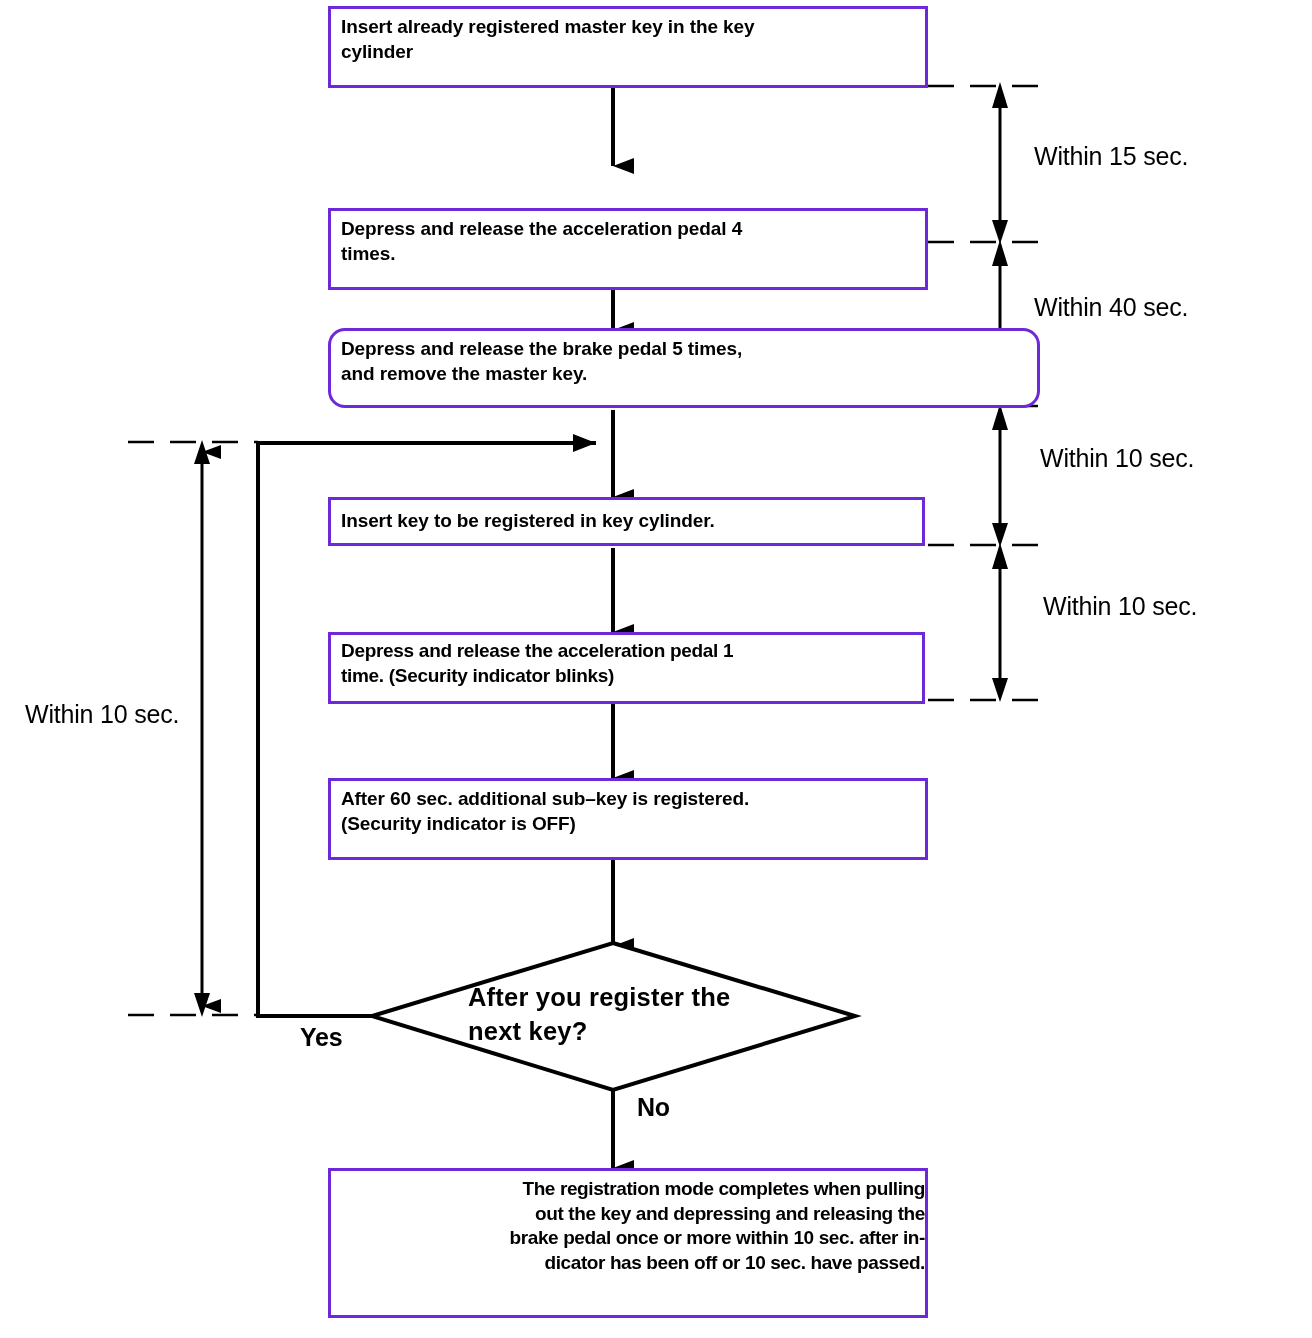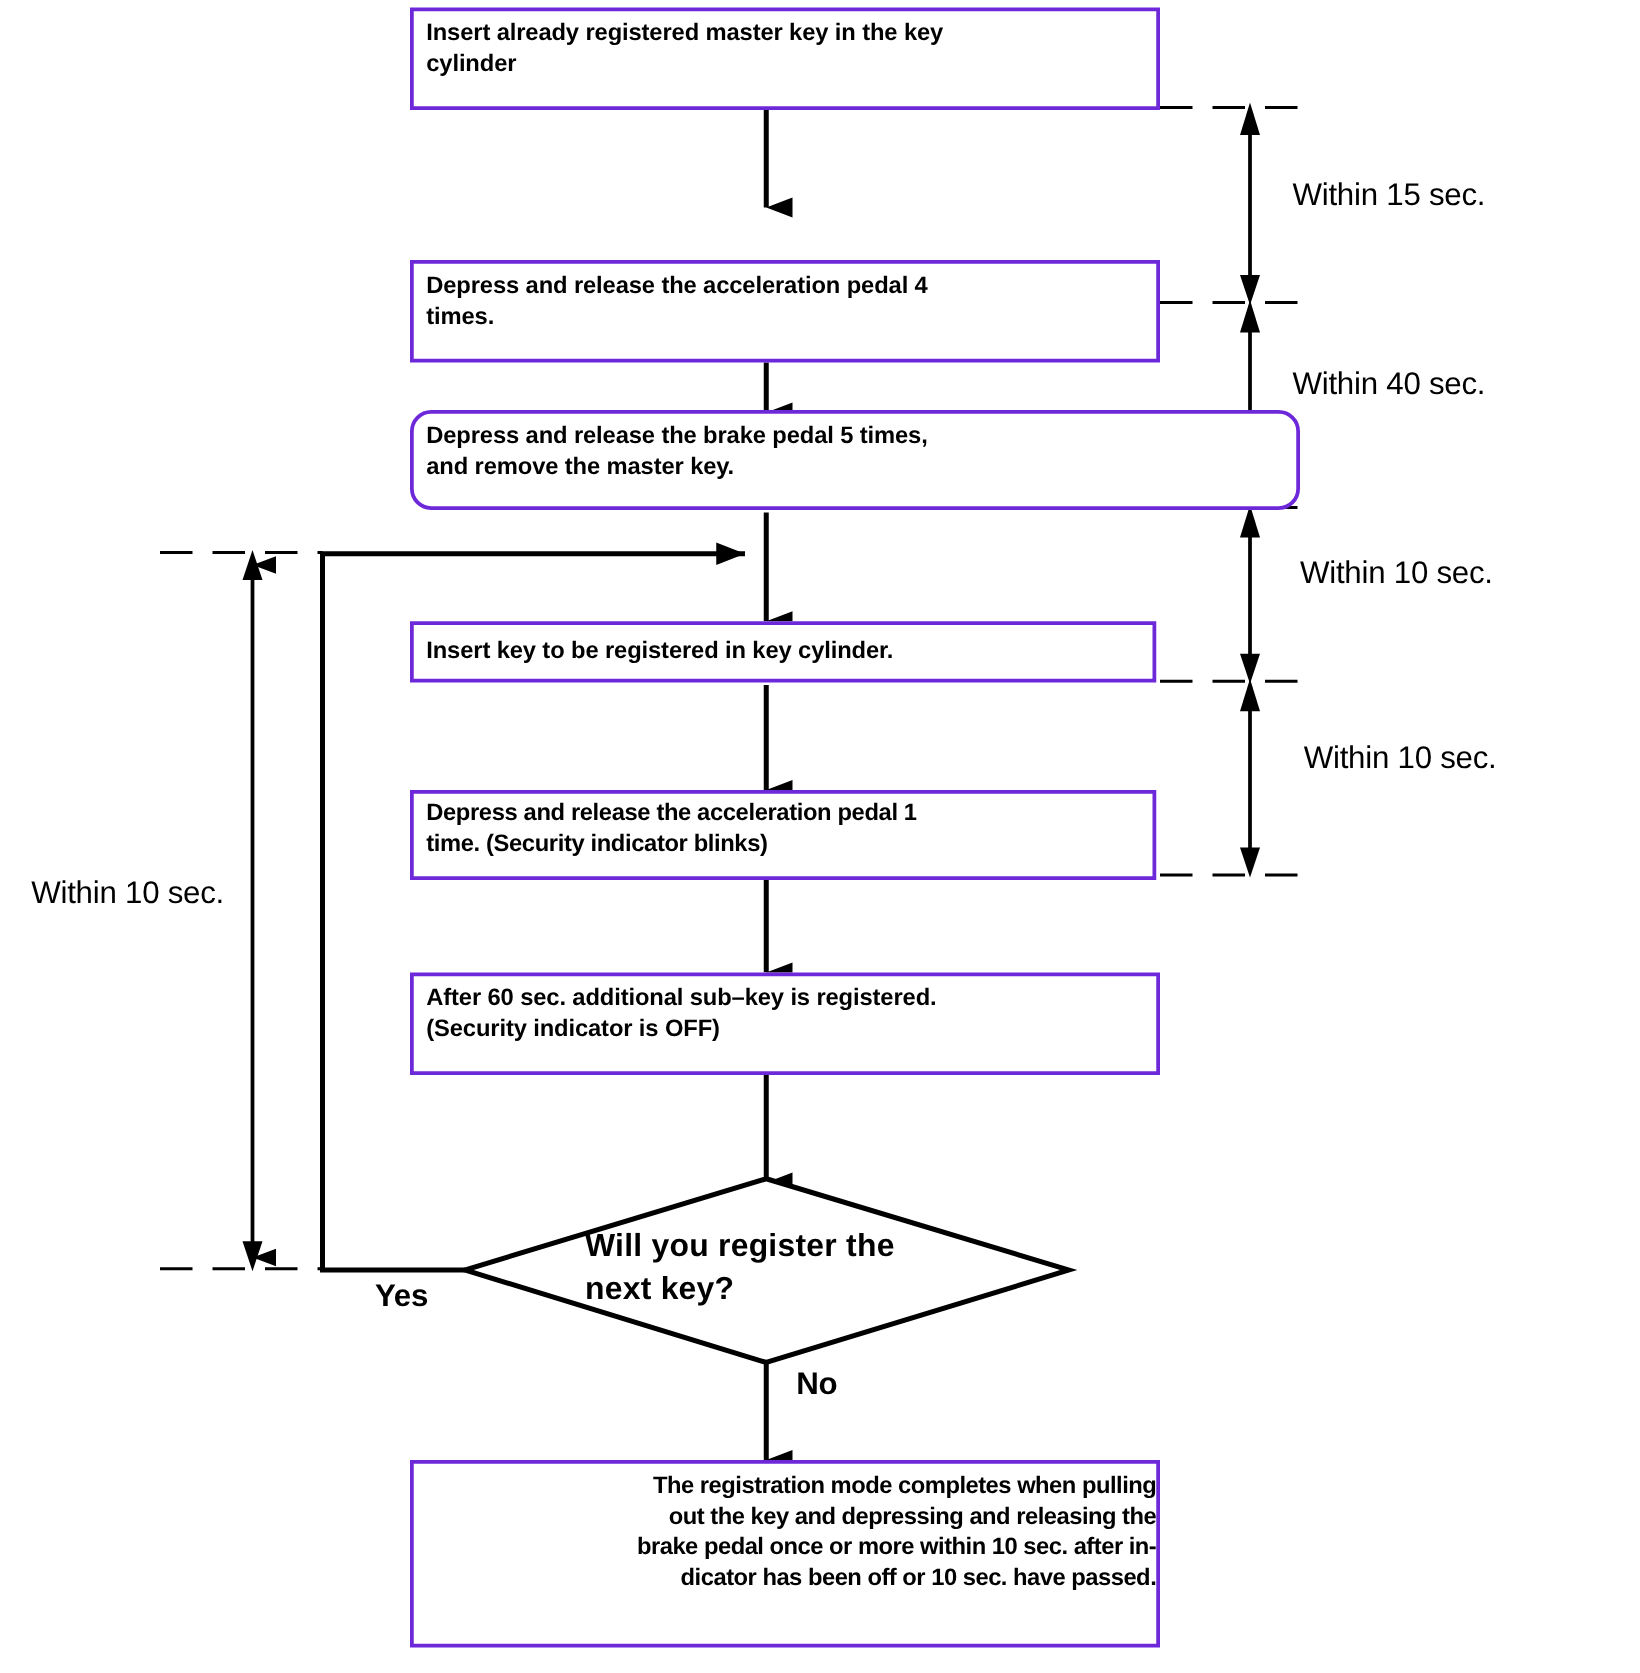--- a/index.html
+++ b/index.html
@@ -152,21 +152,21 @@
 and remove the master key.</div>
 
   <div class="node" style="left:328px; top:497px; width:597px; height:49px; padding-top:9px;">Insert key to be registered in key cylinder.</div>
 
   <div class="node tight" style="left:328px; top:632px; width:597px; height:72px; padding-top:4px;">Depress and release the acceleration pedal 1
 time. (Security indicator blinks)</div>
 
   <div class="node" style="left:328px; top:778px; width:600px; height:82px;">After 60 sec. additional sub–key is registered.
 (Security indicator is OFF)</div>
 
-  <div class="decision-text" style="left:468px; top:980px; width:320px;">Will  you  register  the
+  <div class="decision-text" style="left:468px; top:980px; width:320px;">After  you  register  the
 next key?</div>
 
   <div class="node" style="left:328px; top:1168px; width:600px; height:150px; padding-top:6px; letter-spacing:-0.4px;text-align:right;">The registration mode completes when pulling
 out the key and depressing and releasing the
 brake pedal once or more within 10 sec. after in-
 dicator has been off or 10 sec. have passed.</div>
 
   <div class="branch-label" style="left:300px; top:983px;margin-top:40px;">Yes</div>
 
   <div class="branch-label" style="left:637px; top:1093px;">No</div>

